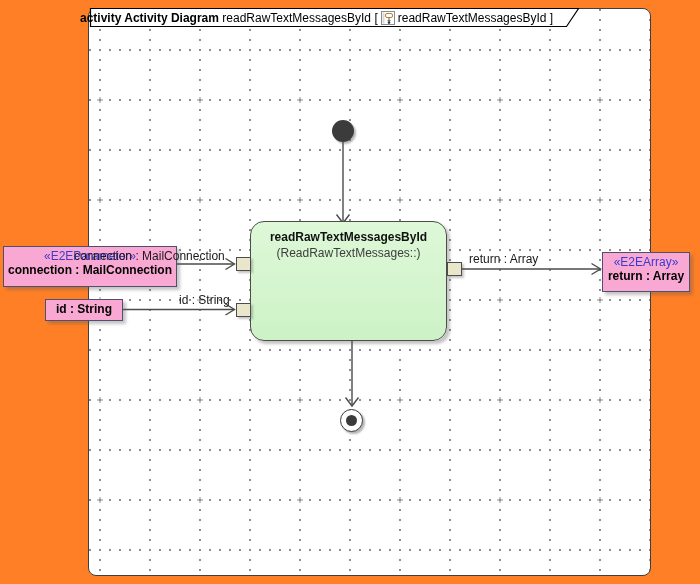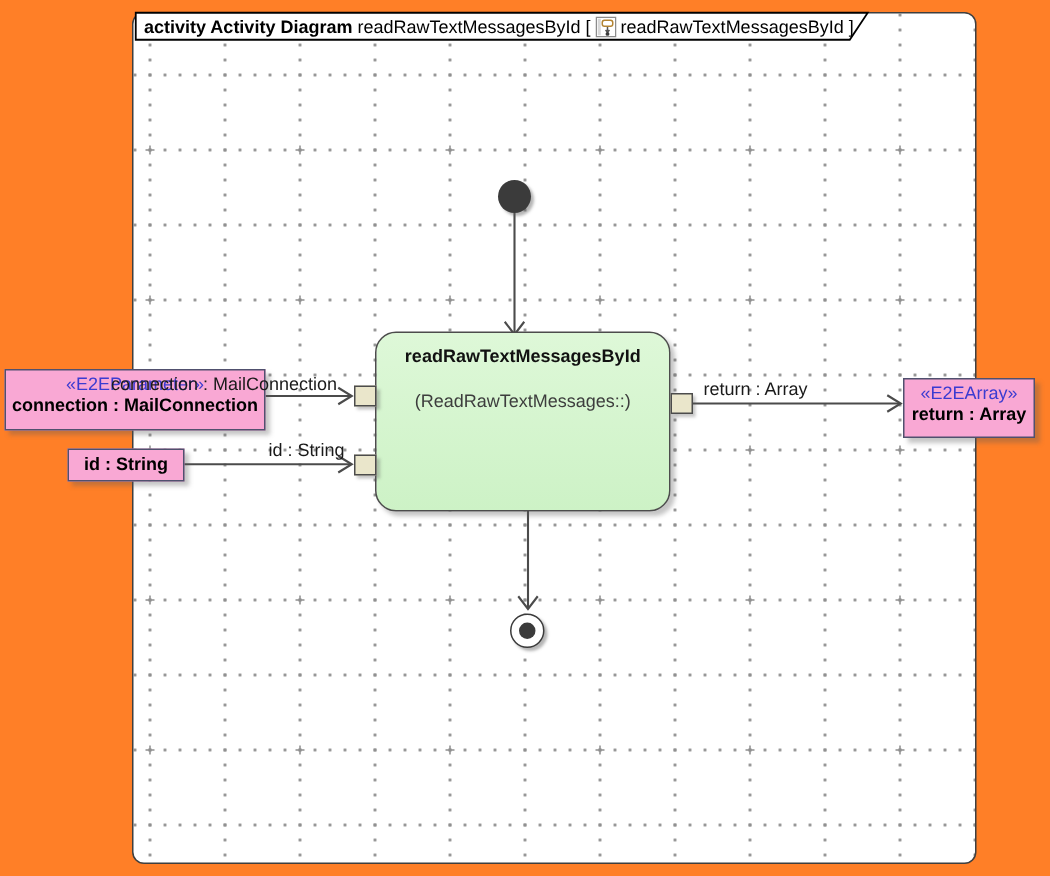--- a/index.html
+++ b/index.html
@@ -17,35 +17,35 @@
       radial-gradient(circle, #8f8f8f 0.8px, rgba(0,0,0,0) 1.3px),
       radial-gradient(circle, #8f8f8f 0.8px, rgba(0,0,0,0) 1.3px);
     background-size:10px 50px, 50px 10px;
     background-position:-4px 16px, -14px -4px;
     border:1px solid #3f3f3f;
     border-radius:8px;
   }
   svg.overlay{position:absolute;left:0;top:0;width:700px;height:584px;}
   
   .tab-text{
-    position:absolute;left:96px;top:10px;height:17px;line-height:17px;
+    position:absolute;left:80px;top:10px;height:17px;line-height:17px;
     white-space:nowrap;color:#000;
   }
   .tab-text b{font-weight:bold;}
   .tab-icon{display:inline-block;vertical-align:-3px;margin:0 3px;}
   
   .activity{
     position:absolute;left:250px;top:221px;width:195px;height:118px;
     background:linear-gradient(180deg,#def8d8 0%,#cdf2c6 100%);
     border:1.5px solid #4c4c4c;border-radius:14px;
     box-shadow:3px 3px 3px rgba(90,90,90,0.35);
     text-align:center;
   }
   .activity .name{font-weight:bold;margin-top:8px;}
-  .activity .qualifier{color:#3d3d3d;margin-top:16px;}
+  .activity .qualifier{color:#3d3d3d;margin-top:2px;}
   
   .pin{
     position:absolute;width:13px;height:12px;
     background:#eae6cb;border:1px solid #4c4c4c;
     box-shadow:2px 2px 2px rgba(90,90,90,0.35);
   }
   
   .param{
     position:absolute;background:#f9a8d4;border:1px solid #50506e;
     box-shadow:3px 3px 3px rgba(90,90,90,0.35);

